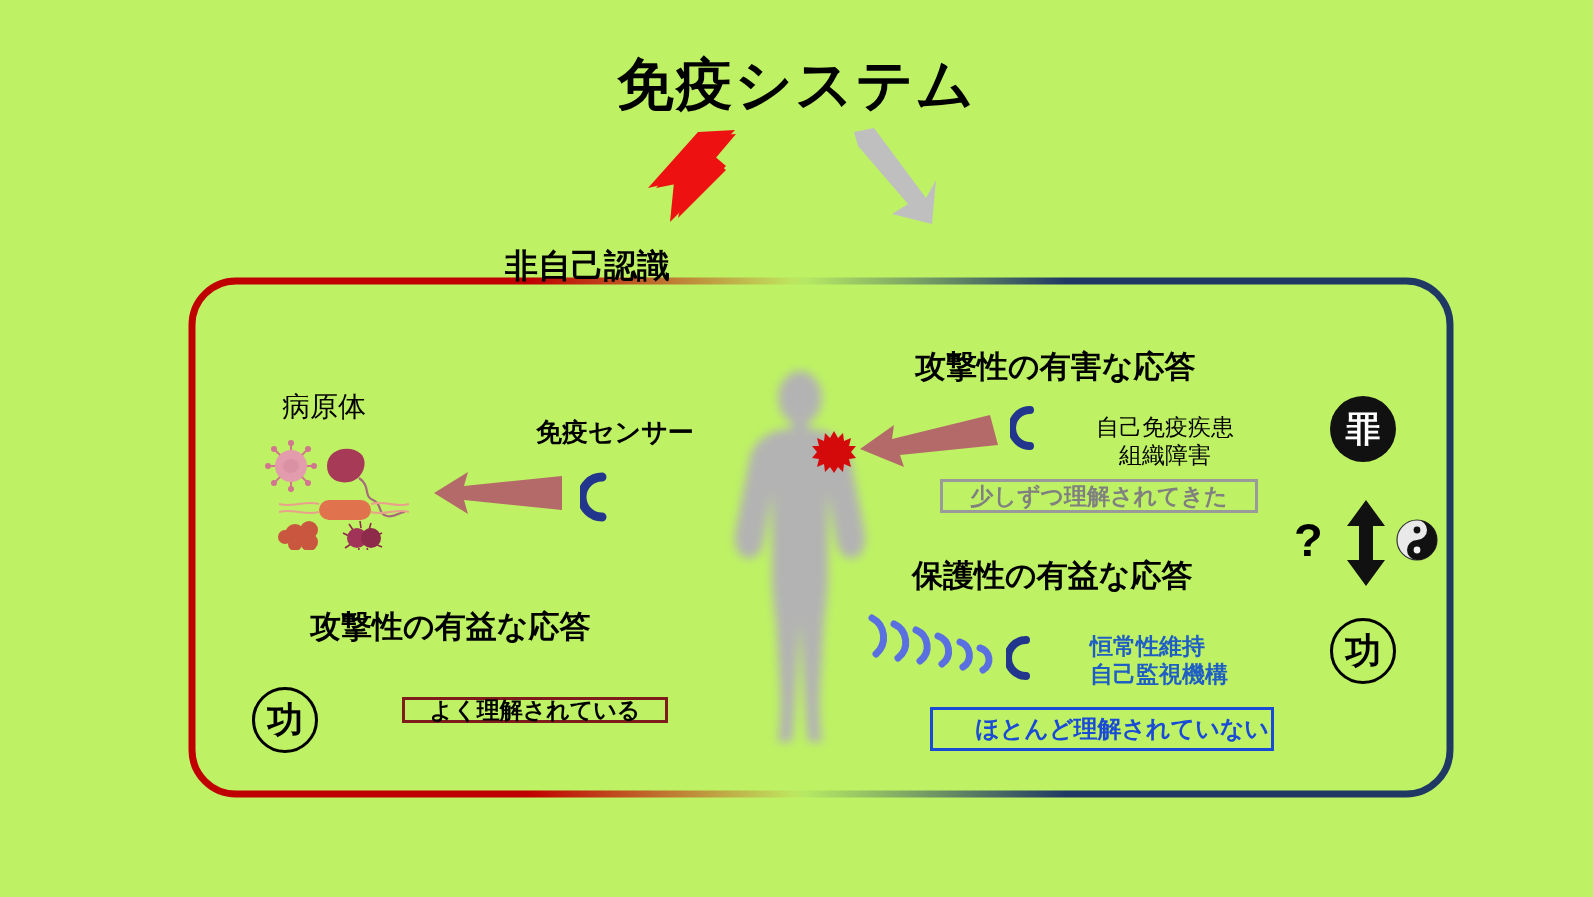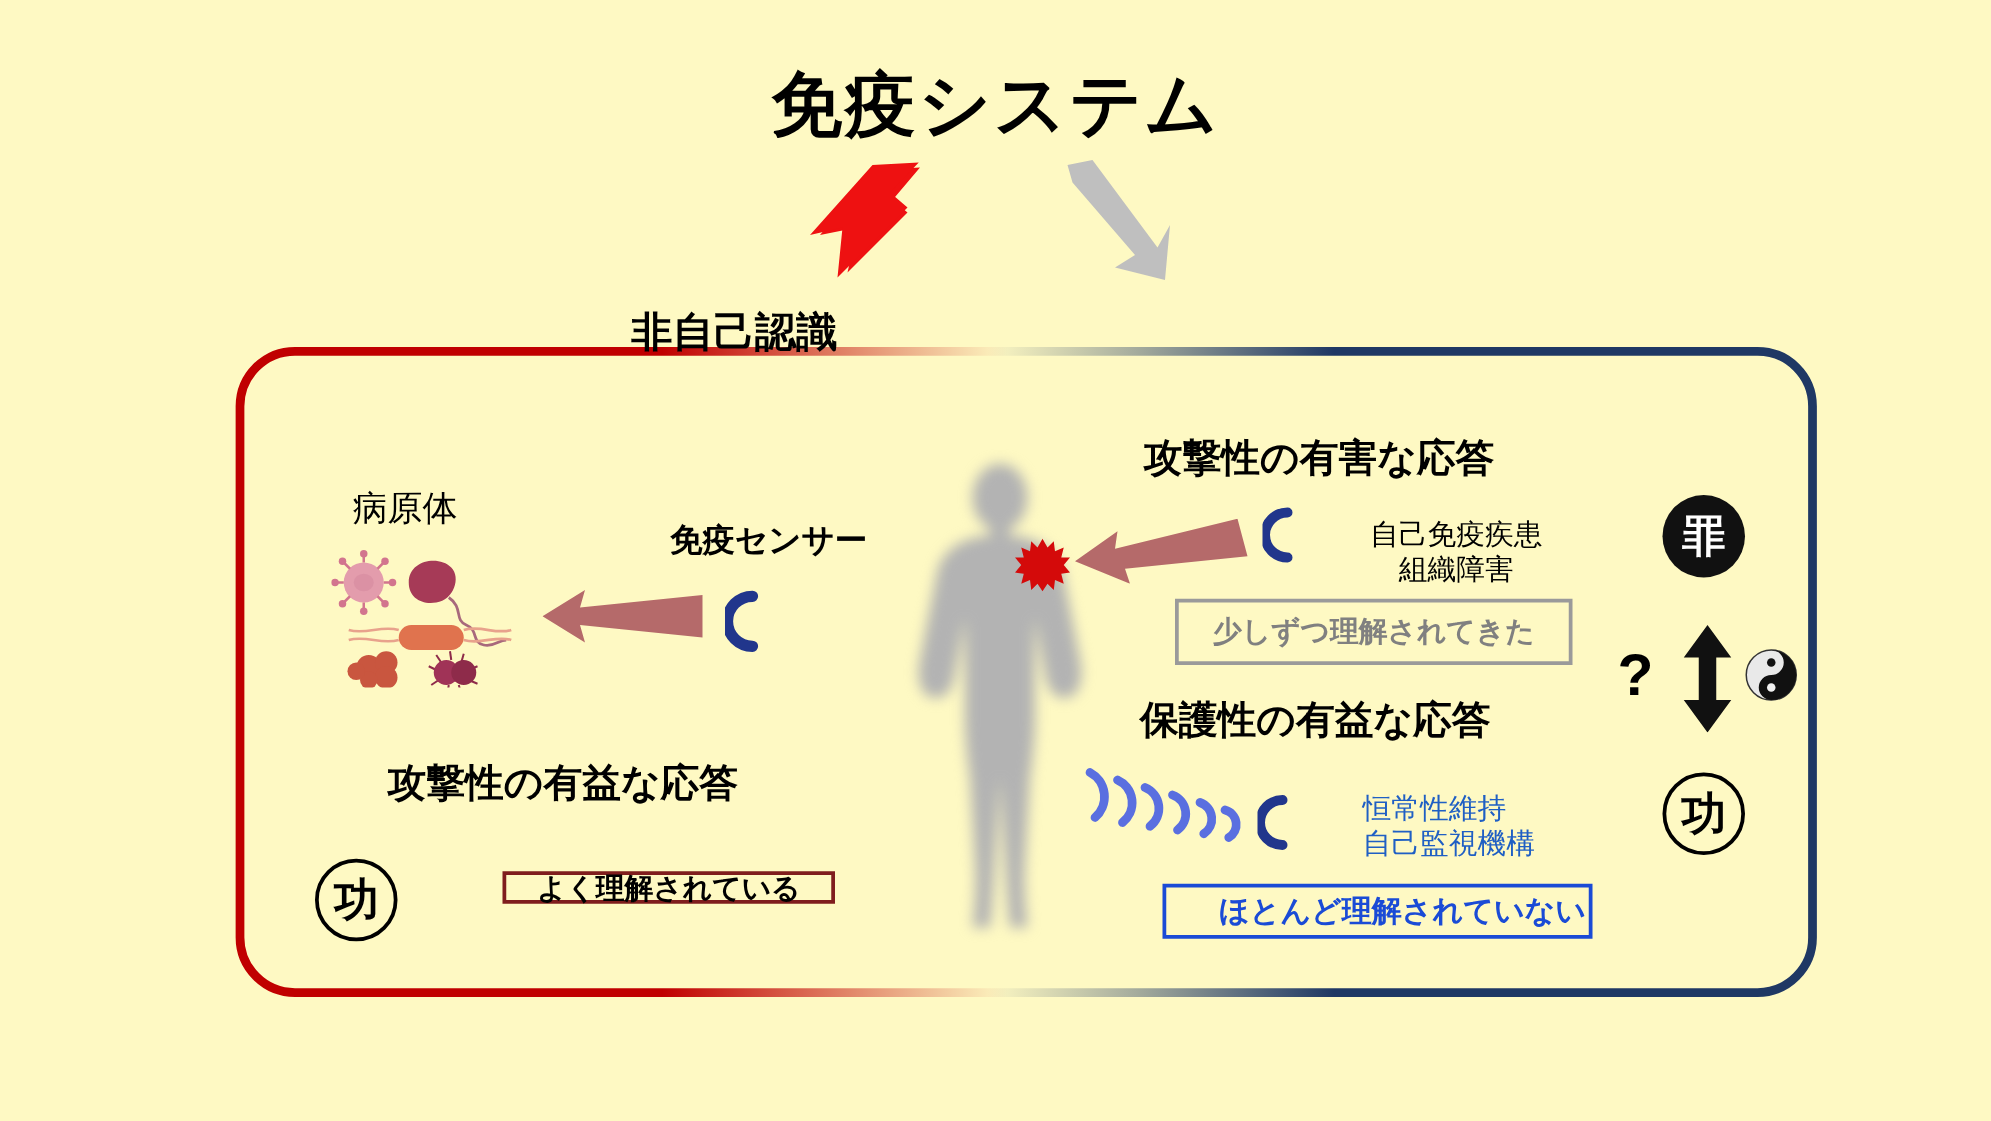--- a/index.html
+++ b/index.html
@@ -2,21 +2,21 @@
 <html><head>
 <meta charset="utf-8">
 <style>
   * { box-sizing: border-box; margin: 0; padding: 0; }
   html, body {
     width: 1593px; height: 897px;
     background: #ffffff;
     font-family: "Liberation Sans", "DejaVu Sans", sans-serif;
     overflow: hidden;
   }
-  #stage { position: relative; width: 1593px; height: 897px; background: #fef9c3; }
+  #stage { position: relative; width: 1593px; height: 897px; background: #bef264; }
 
   .abs { position: absolute; }
 
   
   #title {
     left: 0; top: 52px; width: 1593px;
     text-align: center;
     font-size: 57px;
     font-weight: 700;
     color: #000;
@@ -57,33 +57,33 @@
   #heading-right-protect  { left: 912px; top: 544px; }
 
   
   #label-pathogen { left: 282px; top: 388px; font-size: 28px; font-weight: 400; color:#000; white-space:nowrap;}
   #label-sensor   { left: 536px; top: 415px; font-size: 26px; font-weight: 700; color:#000; white-space:nowrap;}
 
   .right-note {
     font-size: 23px; line-height: 1.22; white-space: nowrap; font-weight: 400;
   }
   #note-autoimmune { left: 1096px; top: 413px; color: #000; text-align: center; }
-  #note-homeostasis { left: 1090px; top: 632px; color: #1F5FC4; font-weight: 400; }
+  #note-homeostasis { left: 1090px; top: 632px; color: #1F5FC4; font-weight: 700; }
 
   
   .status-box {
     display: flex; align-items: center; justify-content: center;
     font-weight: 700; white-space: nowrap;
   }
   #box-well-understood {
     left: 402px; top: 697px; width: 266px; height: 26px;
     border: 3px solid #7f1d1d; color: #000; font-size: 23px;
   }
   #box-gradually {
-    left: 940px; top: 479px; width: 318px; height: 53px;
+    left: 940px; top: 479px; width: 318px; height: 34px;
     border: 3px solid #9A9A9A; color: #808080; font-size: 23px;
   }
   #box-barely {
     left: 930px; top: 707px; width: 344px; height: 44px;
     border: 3px solid #1A4BD6; color: #1A4BD6; font-size: 24px; padding-left: 40px;
   }
 
   
   .glyph-circle {
     display: flex; align-items: center; justify-content: center;

